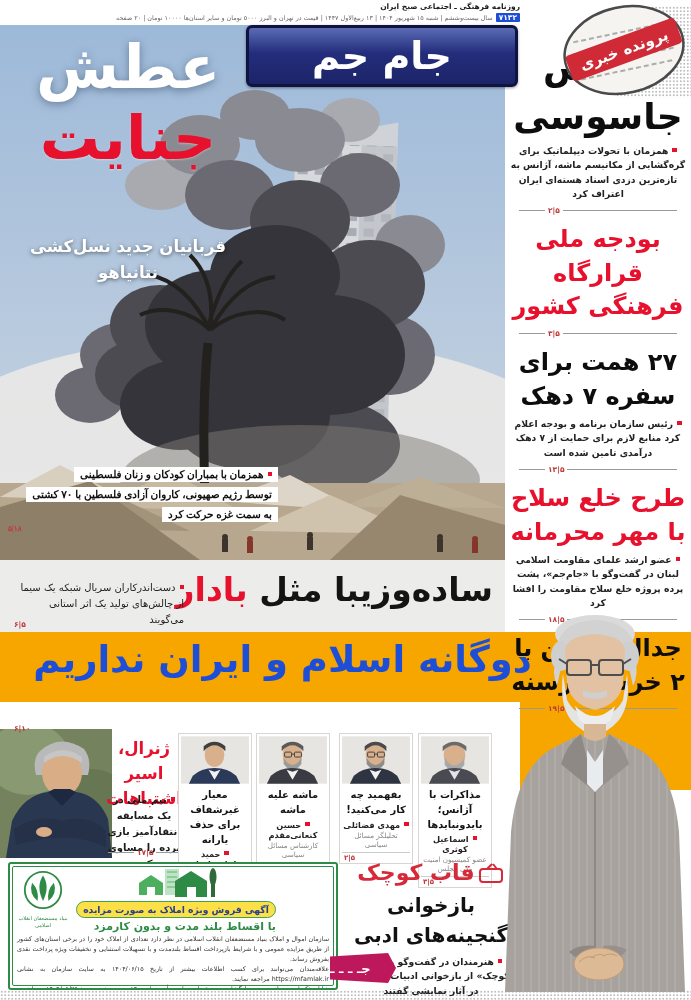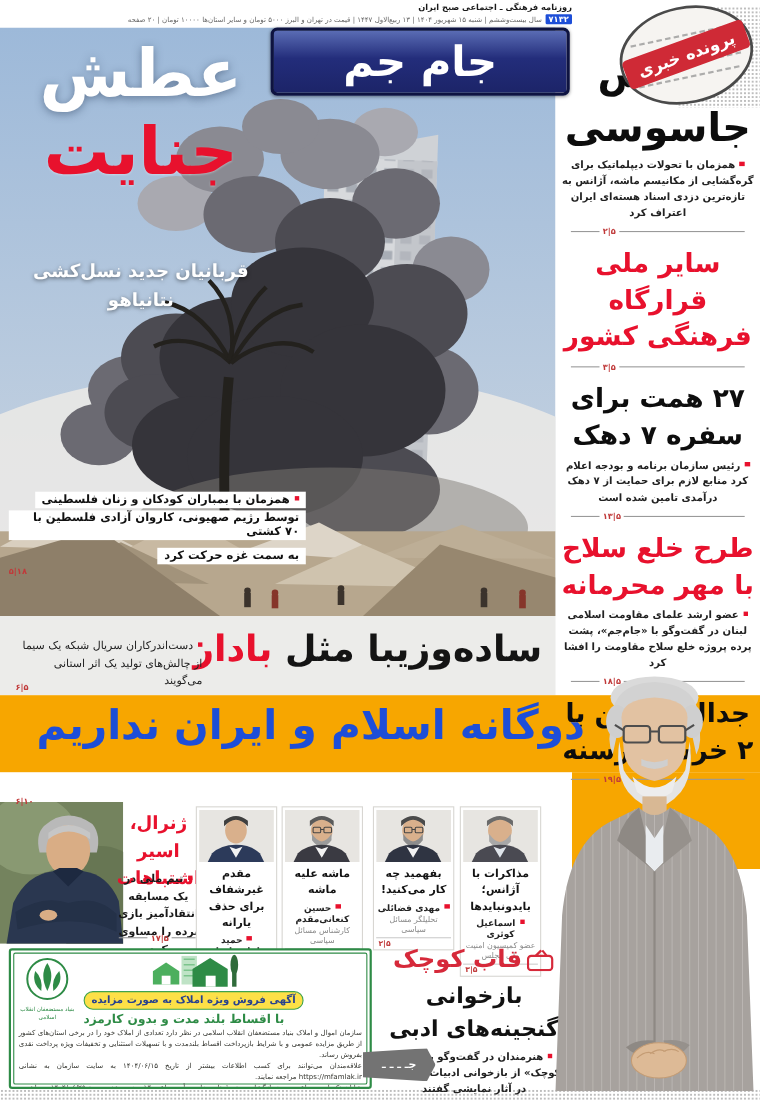--- a/index.html
+++ b/index.html
@@ -33,21 +33,21 @@
   .refline i.s{flex:0 0 26px;}
   .refline b{font-size:7.5px;color:#c03a3a;}
 
   
   .photo{position:absolute;left:0;top:25px;width:505px;height:535px;}
   .hero-head{position:absolute;left:14px;top:30px;width:228px;z-index:3;text-align:center;}
   .hh-w{font-size:60px;font-weight:bold;color:#fff;line-height:1.25;text-shadow:0 2px 8px rgba(40,60,90,.5);}
   .hh-r{font-size:60px;font-weight:bold;color:#e8112d;line-height:1.12;text-shadow:0 1px 2px rgba(255,255,255,.35);}
   .hero-deck{position:absolute;left:28px;top:234px;width:200px;z-index:3;text-align:center;font-size:16.5px;
              font-weight:bold;color:#fff;line-height:1.55;text-shadow:0 1px 4px rgba(0,0,0,.55);}
-  .hero-cap{position:absolute;left:8px;top:442px;width:270px;z-index:3;text-align:right;}
+  .hero-cap{position:absolute;left:8px;top:464px;width:270px;z-index:3;text-align:right;font-family:Liberation Serif, serif;}
   .hero-cap .cl{display:inline-block;background:#fff;padding:1px 6px 2px;margin-bottom:2px;font-size:10.5px;font-weight:bold;color:#111;}
   .cap-ref{display:block;text-align:left;color:#c03a3a;font-size:7.5px;font-weight:bold;margin-right:6px;}
 
   
   .strip{position:absolute;left:0;top:560px;width:505px;height:72px;background:#ececea;}
   .strip-title{position:absolute;right:12px;top:10px;font-size:33px;font-weight:bold;color:#141414;}
   .strip-sub{position:absolute;left:14px;top:20px;width:170px;font-size:10px;font-weight:normal;line-height:1.6;color:#222;text-align:right;}
   .strip-ref{position:absolute;left:14px;bottom:3px;font-size:7.5px;font-weight:bold;color:#c03a3a;}
 
   
@@ -74,27 +74,27 @@
   .op-ref{border-top:1px solid #ccc;margin-top:3px;padding:1px 2px 0;text-align:left;font-size:7px;color:#c03a3a;font-weight:bold;direction:ltr;}
 
   
   .ad{position:absolute;left:8px;top:862px;width:330px;height:128px;border:2px solid #2e8b46;border-radius:3px;background:#fff;z-index:2;box-sizing:border-box;overflow:hidden;}
   .ad-in{position:absolute;inset:2px;border:1px solid #2e8b46;border-radius:2px;}
   .ad-emblem{position:absolute;left:4px;top:6px;width:58px;text-align:center;}
   .ad-org{font-size:5.2px;color:#2e8b46;margin-top:1px;line-height:1.3;}
   .ad-houses{position:absolute;right:116px;top:1px;width:86px;height:36px;}
   .ad-title{position:absolute;right:60px;left:66px;top:37px;border:1.5px solid #3fa34d;border-radius:9px;padding:2px 4px;text-align:center;
             font-size:9.2px;font-weight:bold;color:#27418f;background:#fde047;}
-  .ad-subtitle{position:absolute;right:60px;left:66px;top:56px;text-align:left;font-size:11px;font-weight:bold;color:#2e8b46;}
+  .ad-subtitle{position:absolute;right:60px;left:66px;top:56px;text-align:right;font-size:11px;font-weight:bold;color:#2e8b46;}
   .ad-body{position:absolute;left:7px;right:7px;top:71px;font-size:6.4px;line-height:1.55;color:#33342e;text-align:justify;}
 
   
-  .tag{position:absolute;left:330px;top:953px;width:66px;height:30px;background:#737373;z-index:6;
-       clip-path:polygon(0 12%,88% 0,100% 50%,88% 100%,0 88%);display:flex;align-items:center;justify-content:center;
-       color:#fff;font-weight:bold;font-size:10px;direction:ltr;}
+  .tag{position:absolute;left:330px;top:953px;width:66px;height:30px;background:#be185d;z-index:6;
+       clip-path:polygon(0 12%,88% 0,100% 50%,88% 100%,0 88%);display:flex;align-items:center;justify-content:flex-start;
+       color:#fff;font-weight:bold;font-size:13px;direction:ltr;}
 
   
   .tv{position:absolute;left:346px;top:860px;width:170px;text-align:center;z-index:2;}
   .tv-brand{display:flex;align-items:center;justify-content:center;gap:4px;color:#d6293a;font-size:22px;font-weight:bold;}
   .tv-title{margin-top:5px;font-size:20px;line-height:1.5;font-weight:bold;color:#111;}
   .tv-sub{margin-top:5px;font-size:9.2px;font-weight:bold;line-height:1.55;color:#222;}
   .tv-ref{margin-top:2px;font-size:7.5px;font-weight:bold;color:#c03a3a;}
 </style>
 </head>
 <body>
@@ -232,21 +232,21 @@
 
   <section class="rcol">
     <h1 class="rc-h1">آژانس جاسوسی</h1>
     <p class="rc-sub bullet">همزمان با تحولات دیپلماتیک برای گره‌گشایی از مکانیسم ماشه، آژانس به تازه‌ترین دزدی اسناد هسته‌ای ایران اعتراف کرد</p>
     <div class="refline">
         <i class="s"></i>
         <b>۲|۵</b>
         <i></i>
       </div>
 
-    <h2 class="rc-h2 red">سایر ملی قرارگاه فرهنگی کشور</h2>
+    <h2 class="rc-h2 red">بودجه ملی قرارگاه فرهنگی کشور</h2>
     <div class="refline">
         <i class="s"></i>
         <b>۳|۵</b>
         <i></i>
       </div>
 
     <h2 class="rc-h2">۲۷ همت برای سفره ۷ دهک</h2>
     <p class="rc-sub bullet">رئیس سازمان برنامه و بودجه اعلام کرد منابع لازم برای حمایت از ۷ دهک درآمدی تامین شده است</p>
     <div class="refline">
         <i class="s"></i>
@@ -346,21 +346,21 @@
   </div>
 
   <div class="op op1">
     <svg viewBox="0 0 69 48">
       <rect width="69" height="48" fill="#e7e5e1"></rect>
       <ellipse cx="34" cy="19" rx="10" ry="12" fill="#d9b08c"></ellipse>
       <path d="M23,15 Q34,3 45,15 L45,10 Q34,1 23,10Z" fill="#3f3f3f"></path>
       <path d="M8,48 L12,40 Q20,32 34,32 Q48,32 56,40 L60,48Z" fill="#2c3a5a"></path>
       <polygon points="28,34 34,44 40,34 34,36" fill="#f2f2f2"></polygon>
     </svg>
-    <div class="op-title">مقدم غیرشفاف برای حذف یارانه</div>
+    <div class="op-title">معیار غیرشفاف برای حذف یارانه</div>
     <div class="op-name bullet">حمید حاج‌اسماعیلی</div>
     <div class="op-role">کارشناس اقتصادی</div>
     <div class="op-ref">۲|۵</div>
   </div>
 
   <div class="op op2">
     <svg viewBox="0 0 69 48">
       <rect width="69" height="48" fill="#e7e5e1"></rect>
       <ellipse cx="34" cy="19" rx="10" ry="12" fill="#d9b08c"></ellipse>
       <path d="M23,15 Q34,3 45,15 L45,10 Q34,1 23,10Z" fill="#5a5a5a"></path>

